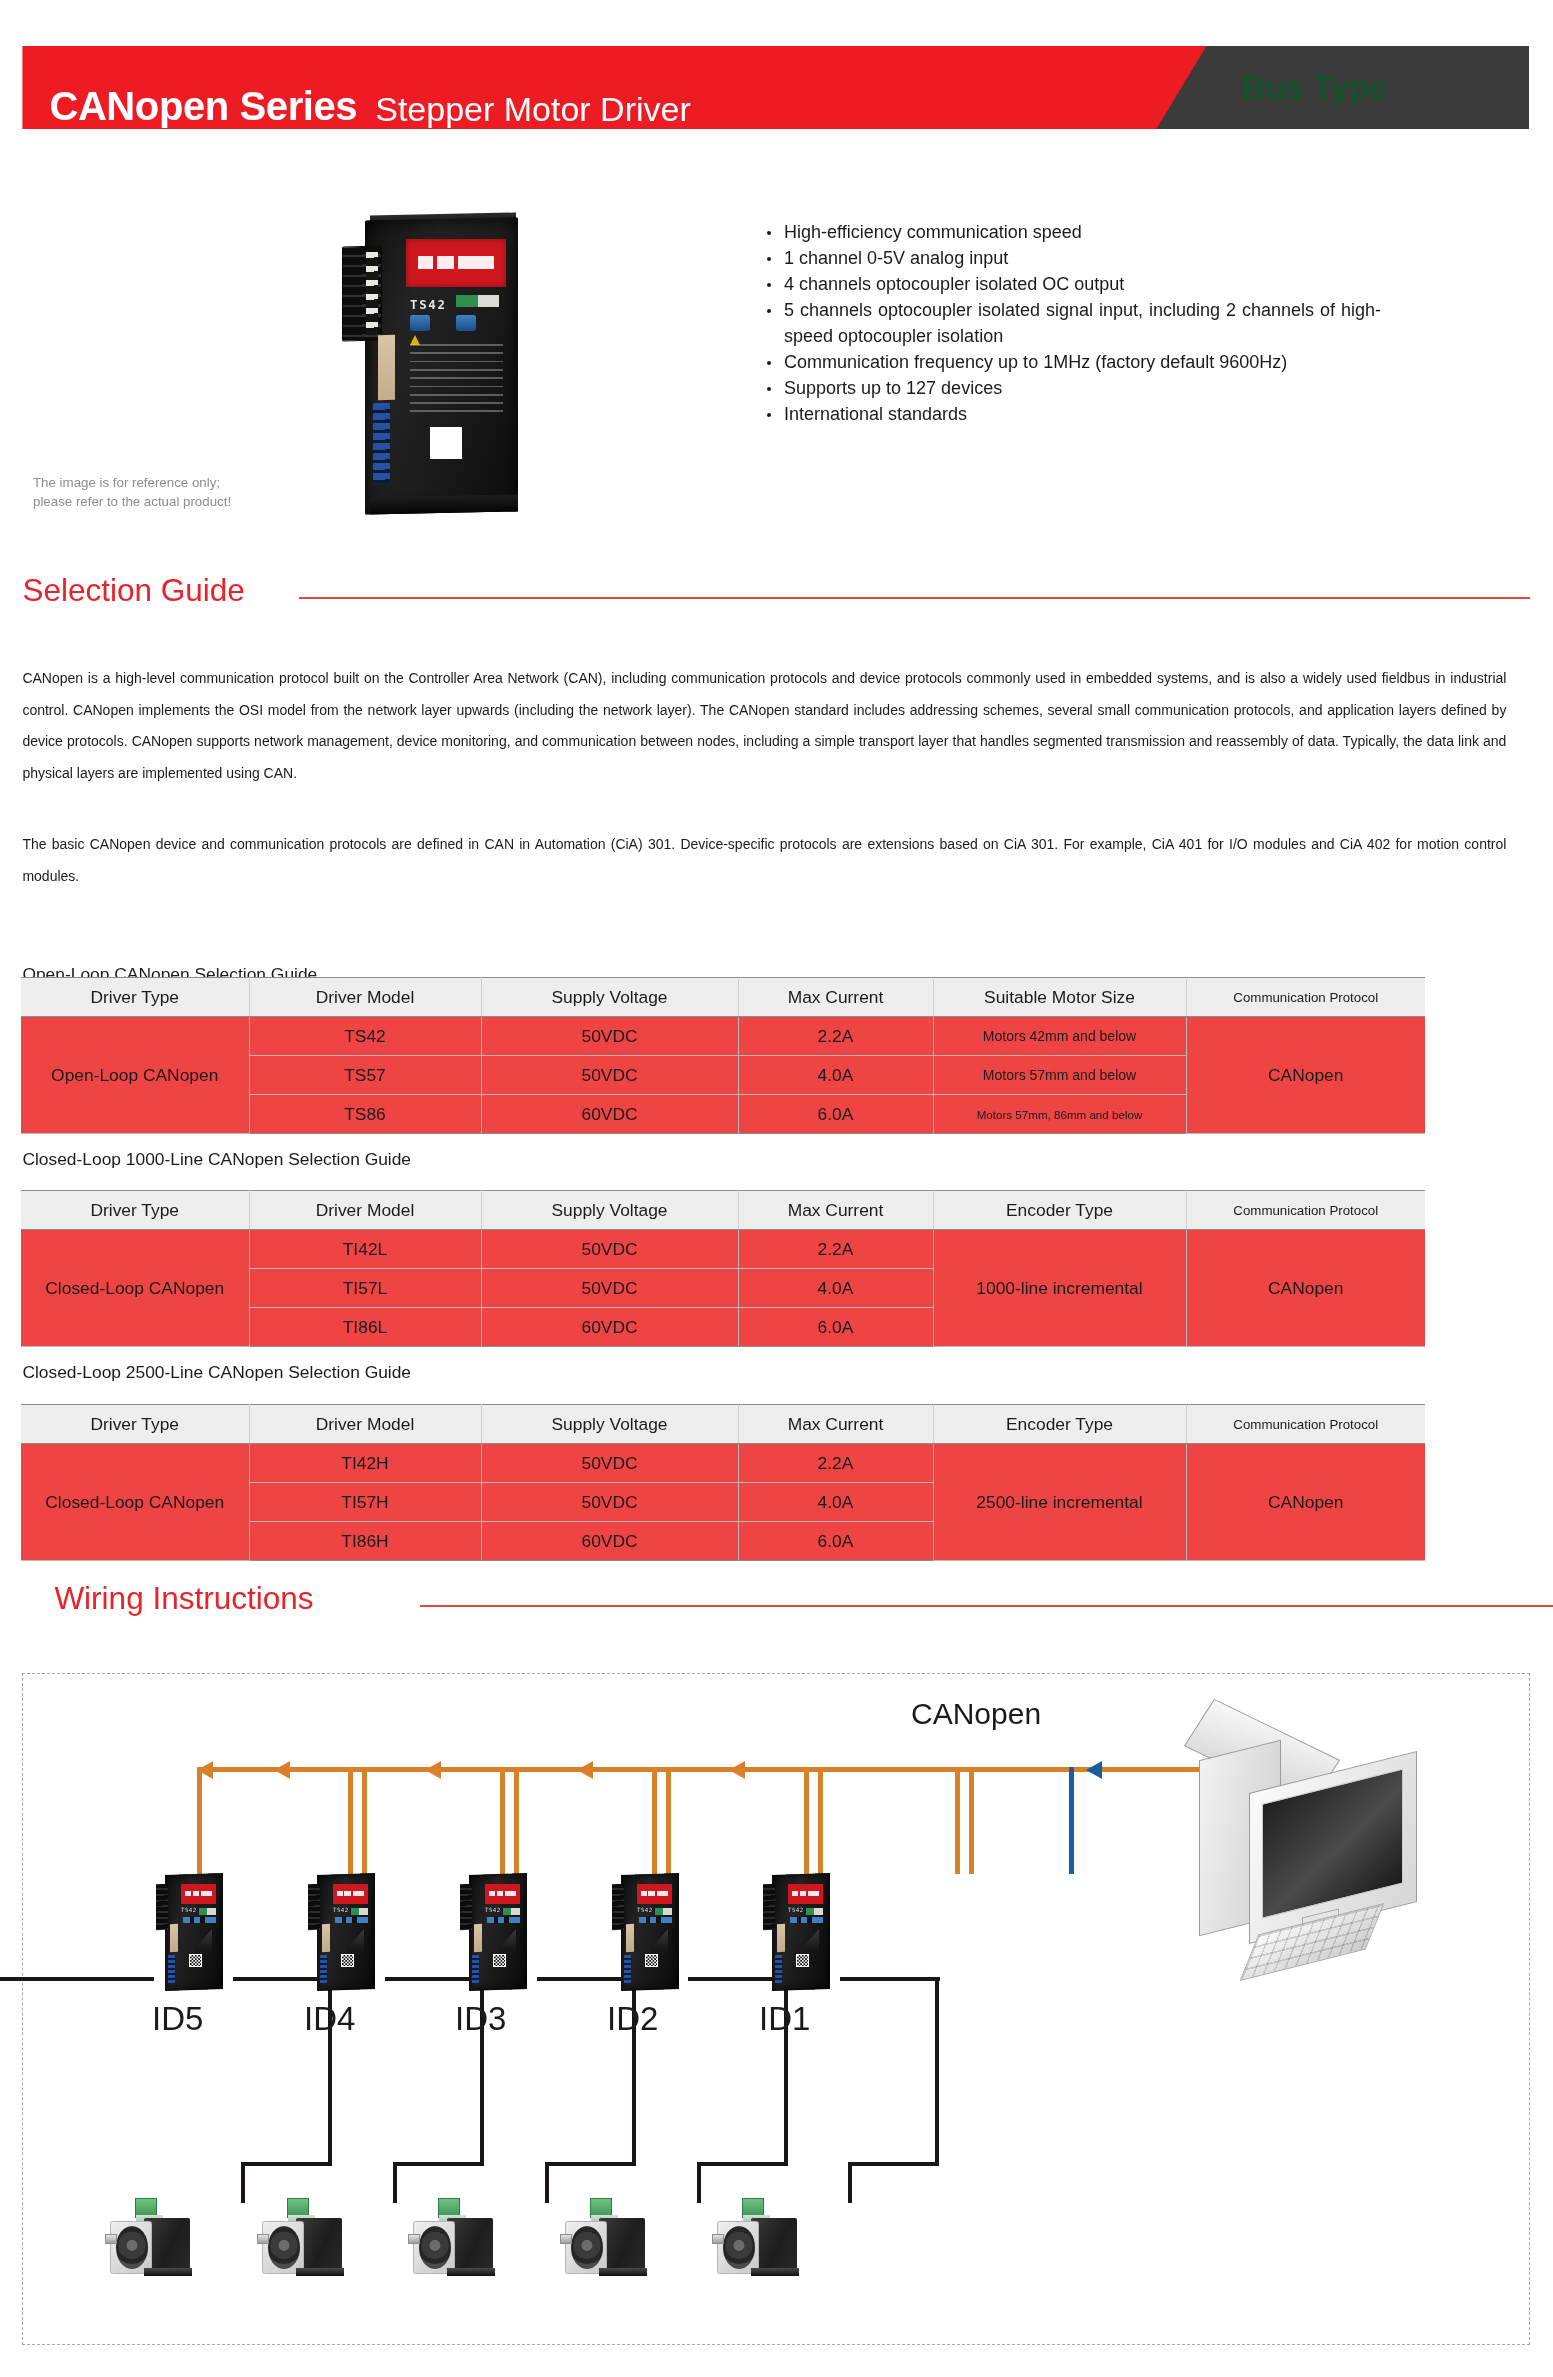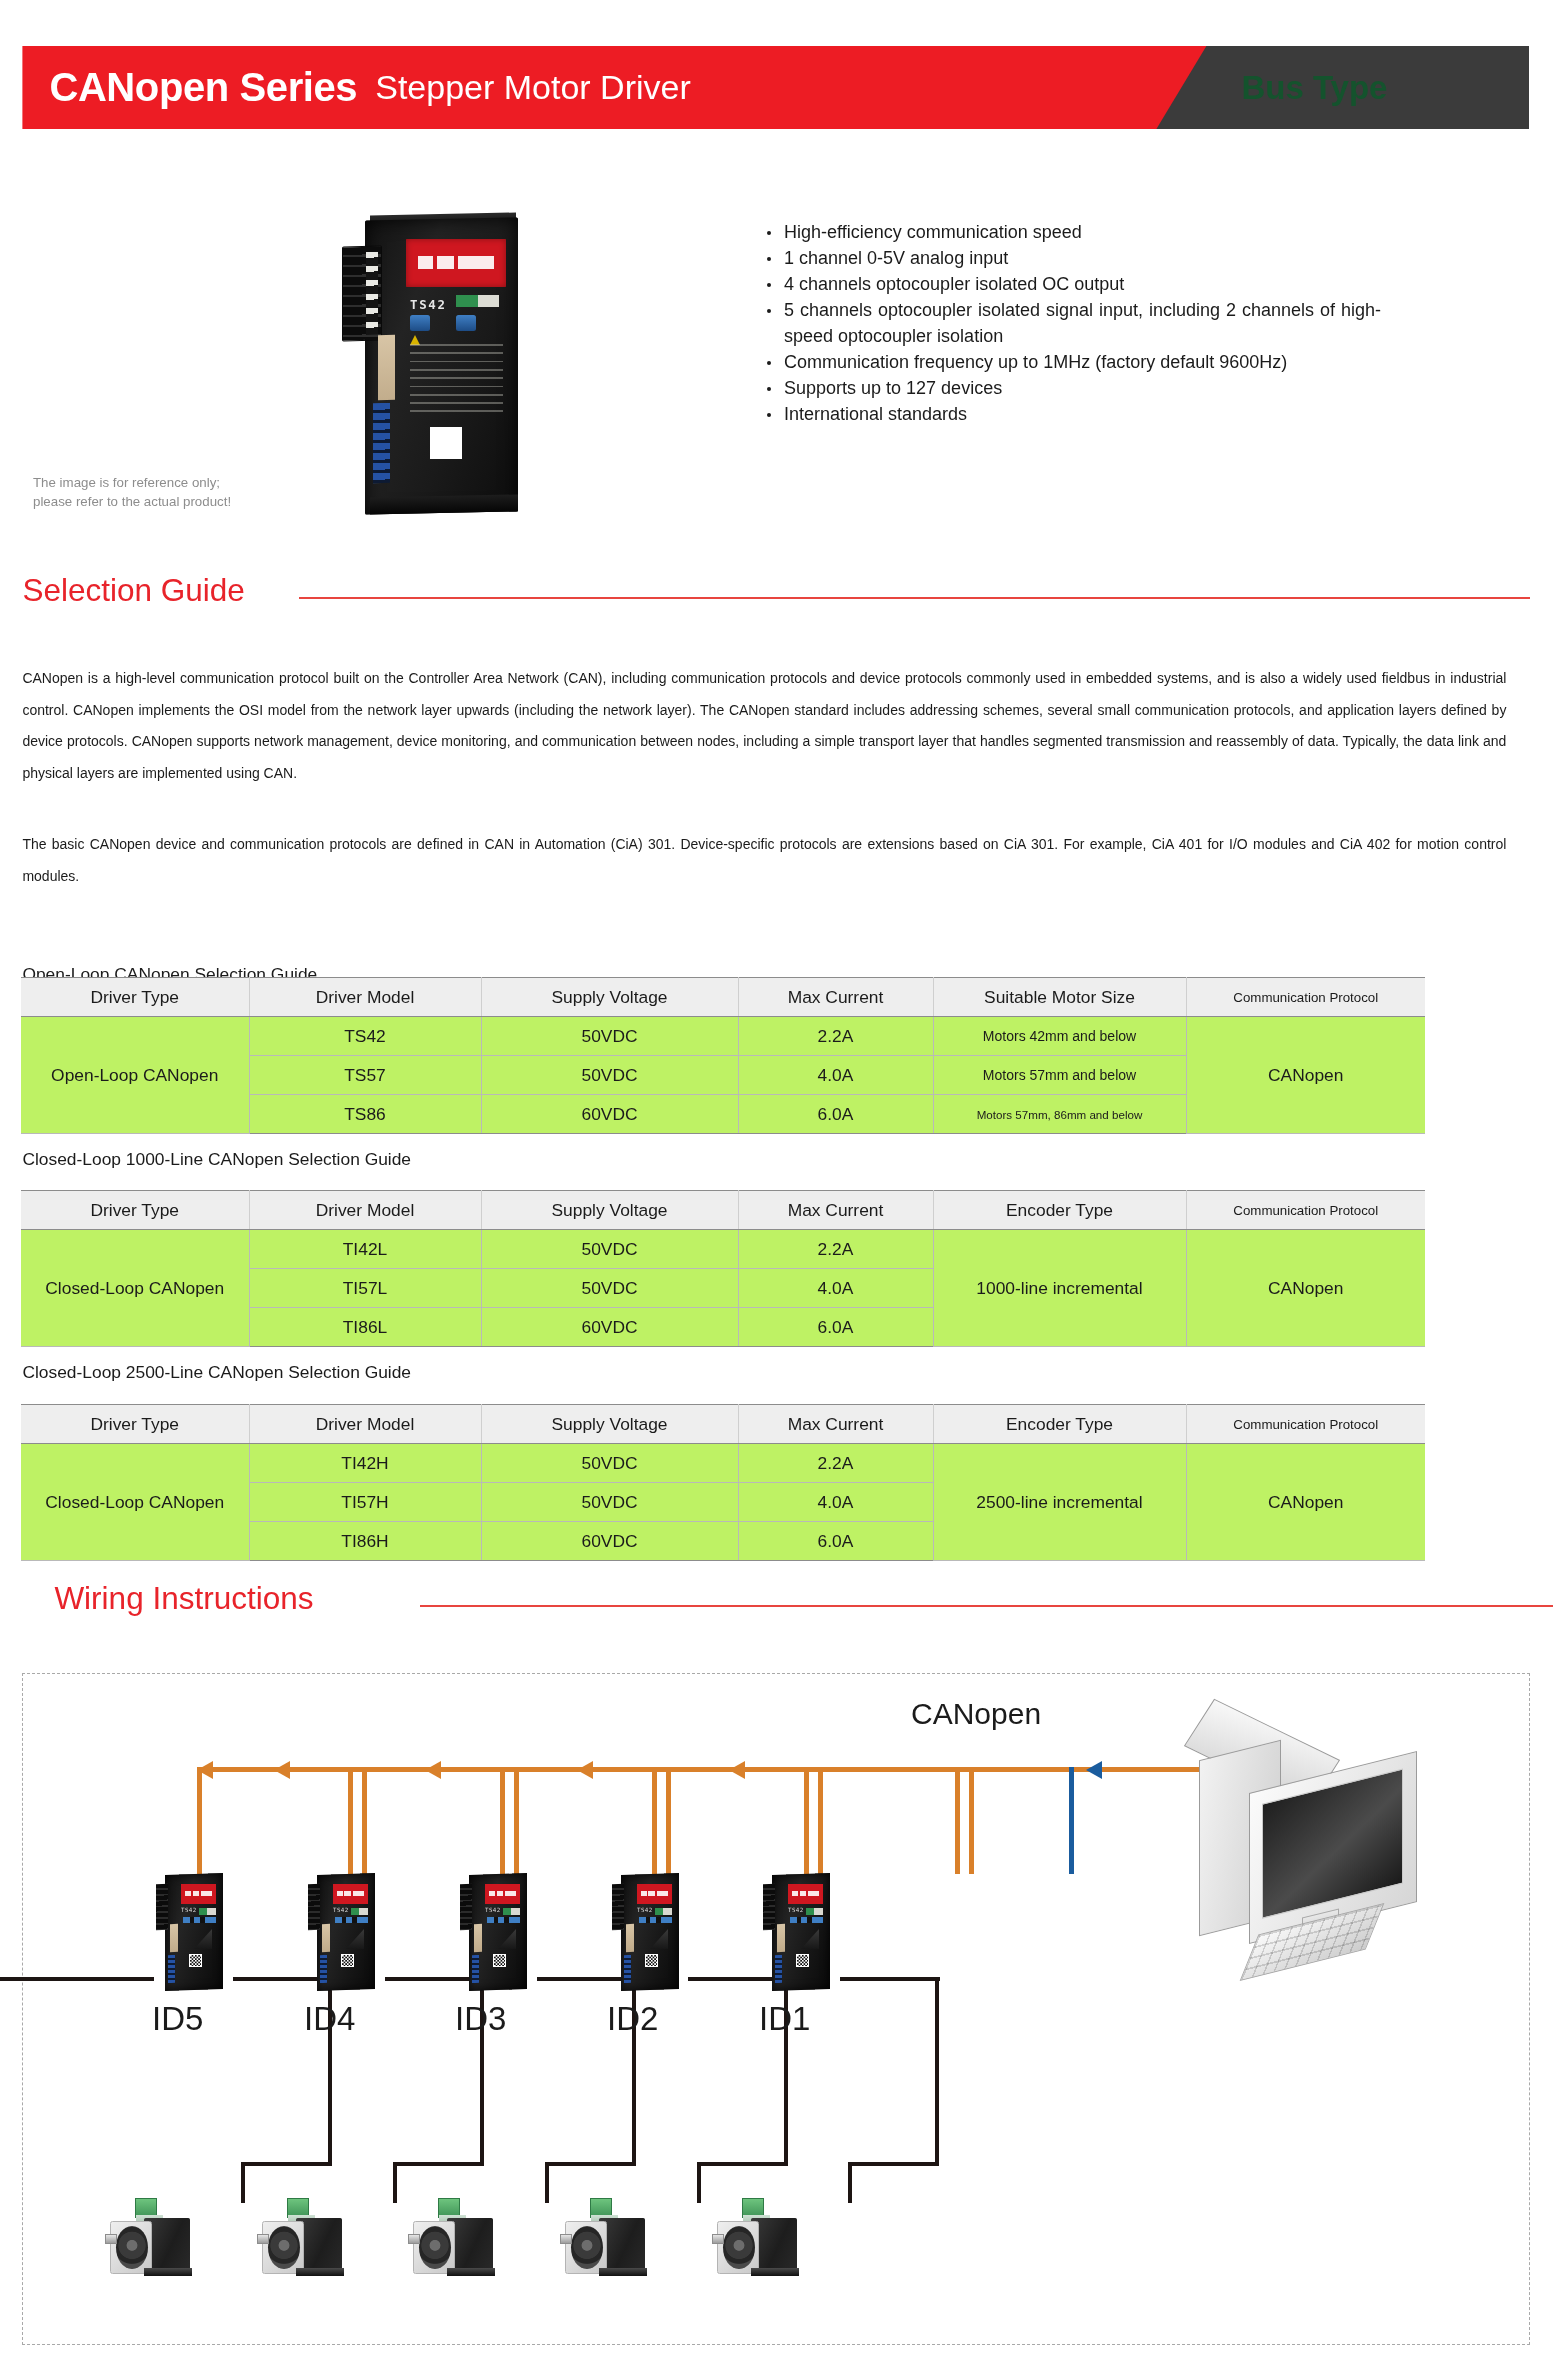--- a/index.html
+++ b/index.html
@@ -13,21 +13,21 @@
   .banner{position:absolute;left:22.4px;top:46px;width:1508px;height:83px;}
   .banner-red{
     position:absolute;left:0;top:0;width:1202px;height:83px;background:#ed1c24;
     clip-path:polygon(0 0, 1202px 0, 1153px 83px, 0 83px);
   }
   .banner-dark{
     position:absolute;left:1134px;top:0;width:373px;height:83px;background:#3b3b3b;
     clip-path:polygon(50px 0, 373px 0, 373px 83px, 0 83px);
   }
   .banner-title{
-    position:absolute;left:27px;top:0;height:83px;display:flex;align-items:center;
+    position:absolute;left:27px;top:0;height:83px;display:flex;align-items:flex-end;
     white-space:nowrap;
   }
   .banner-title .t1{
     color:#ffffff;font-size:40px;font-weight:bold;letter-spacing:-0.4px;
   }
   .banner-title .t2{
     color:#ffffff;font-size:34px;font-weight:normal;margin-left:18px;letter-spacing:0px;
   }
   .banner-bus{
     position:absolute;left:1219px;top:0;height:83px;display:flex;align-items:center;
@@ -148,21 +148,21 @@
   
   .para{
     position:absolute;left:22.4px;width:1484px;font-size:14px;line-height:31.5px;
     color:#1b1b1b;text-align:justify;text-align-last:left;
   }
 
   
   .tbl-title{position:absolute;left:22.4px;font-size:17.4px;color:#1b1b1b;white-space:nowrap;}
   table.sel{
     position:absolute;left:21px;width:1404px;border-collapse:collapse;
-    table-layout:fixed;background:#bef264;
+    table-layout:fixed;background:#ef4444;
   }
   table.sel th{
     background:#eeeeee;font-weight:normal;font-size:17.4px;color:#1b1b1b;
     height:36px;text-align:center;
     border-top:1.7px solid #8c8c8c;border-bottom:1.7px solid #8c8c8c;
     border-left:0.8px solid #cfcfcf;border-right:0.8px solid #cfcfcf;
   }
   table.sel th.small{font-size:13.3px;}
   table.sel td{
     font-size:17.4px;color:#1b1b1b;height:36px;text-align:center;

